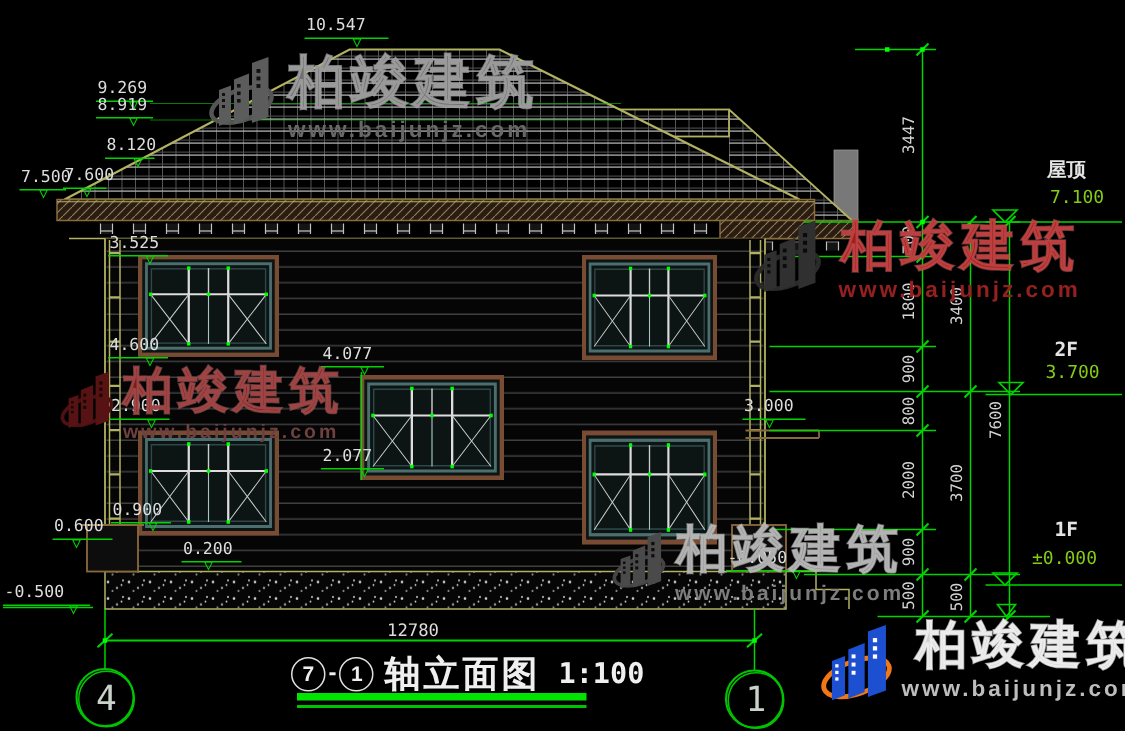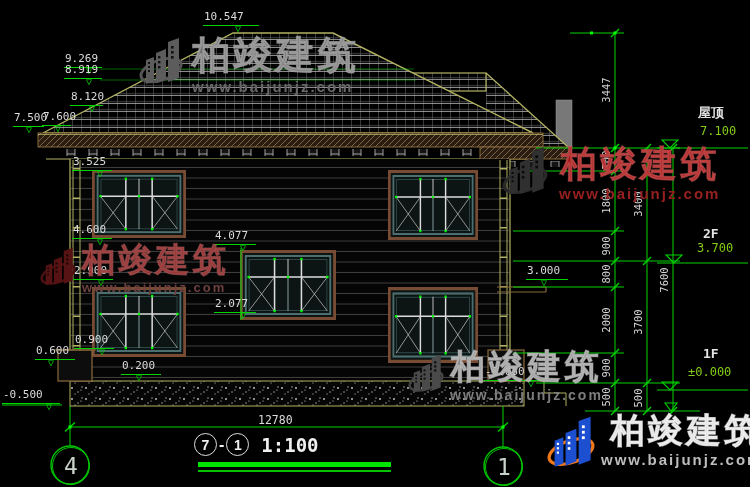--- a/index.html
+++ b/index.html
@@ -268,21 +268,21 @@
       <div class="lvlm" style="left: 73px; top: 263px;">
         <span class="t">2.900</span>
         <div class="l" style="width: 40px;"></div>
         <span class="tri" style="left: 25px;">▽</span>
       </div>
       <div class="lvlm" style="left: 214px; top: 296px;">
         <span class="t">2.077</span>
         <div class="l" style="width: 42px;"></div>
         <span class="tri" style="left: 26px;">▽</span>
       </div>
-      <div class="lvlm" style="left: 526px; top: 263px;">
+      <div class="lvlm" style="left: 495px; top: 263px;">
         <span class="t">3.000</span>
         <div class="l" style="width: 42px;"></div>
         <span class="tri" style="left: 15px;">▽</span>
       </div>
       <div class="lvlm" style="left: 74px; top: 332px;">
         <span class="t">0.900</span>
         <div class="l" style="width: 40px;"></div>
         <span class="tri" style="left: 25px;">▽</span>
       </div>
       <div class="lvlm" style="left: 35px; top: 343px;">
@@ -449,18 +449,19 @@
         </div>
       </div>
     </div>
 
 <div class="txt" style="left:258px;top:413px;font-size:11.5px;">12780</div>
 
 <div id="title">
   <span class="tcirc">7</span>
   <span class="tdash">-</span>
   <span class="tcirc">1</span>
+  <span class="tmain">轴立面图</span>
   <span class="tscale">1:100</span>
 </div>
 <div class="uline1"></div>
 <div class="uline2"></div>
 
 </div>
 
 </body></html>

